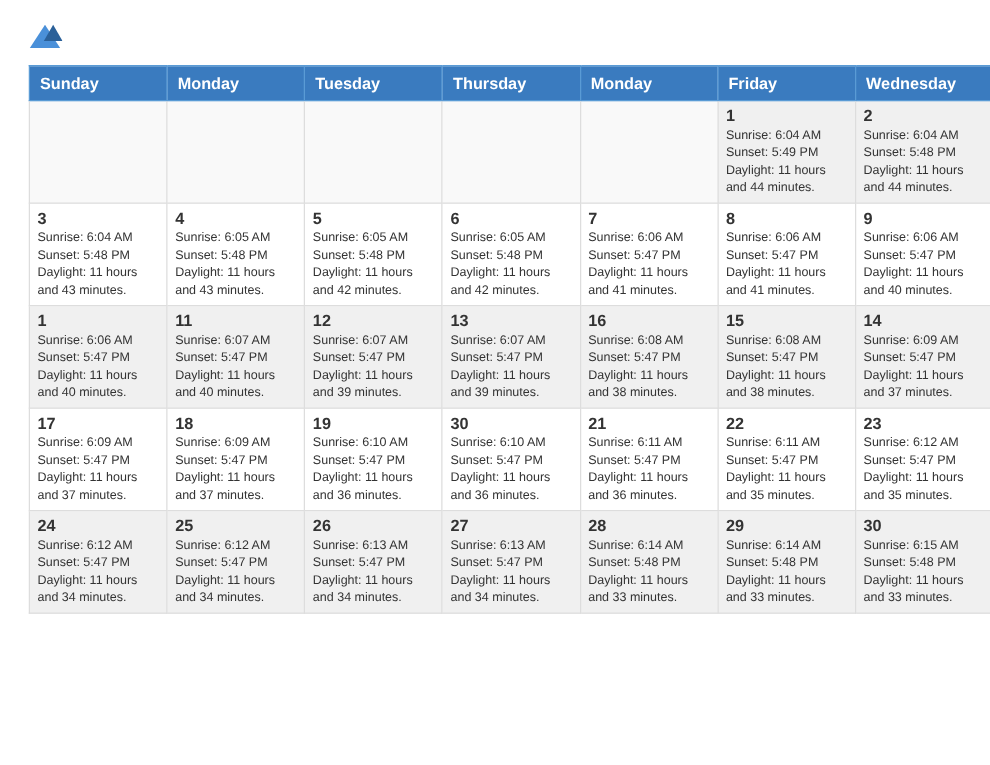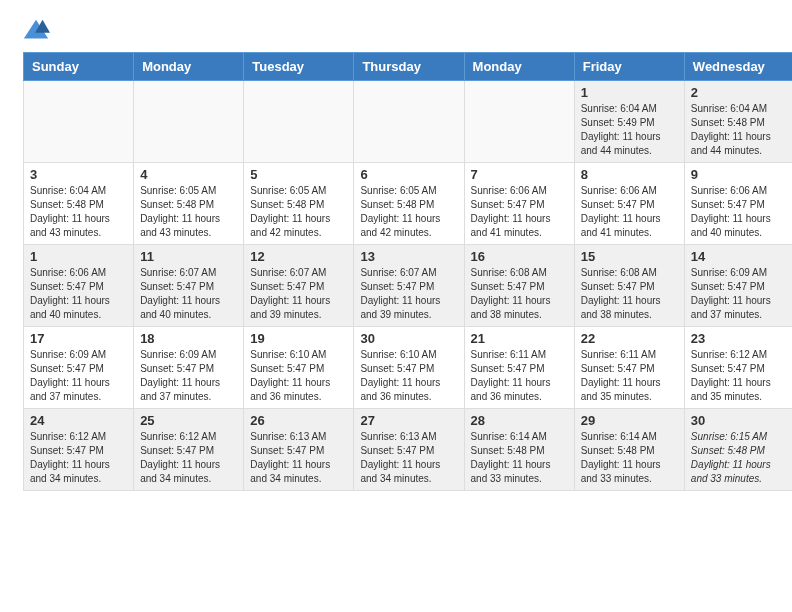--- a/index.html
+++ b/index.html
@@ -341,20 +341,20 @@
         </td>
         <td class="day-cell shaded">
           <span class="day-number">29</span>
           <div class="day-info" style="white-space: pre-line;">Sunrise: 6:14 AM
 Sunset: 5:48 PM
 Daylight: 11 hours
 and 33 minutes.</div>
         </td>
         <td class="day-cell shaded">
           <span class="day-number">30</span>
-          <div class="day-info" style="white-space: pre-line; font-style: italic;">Sunrise: 6:15 AM
+          <div class="day-info" style="white-space: pre-line;">Sunrise: 6:15 AM
 Sunset: 5:48 PM
 Daylight: 11 hours
 and 33 minutes.</div>
         </td>
       </tr>
     </tbody>
 </table>
 
 </body></html>

